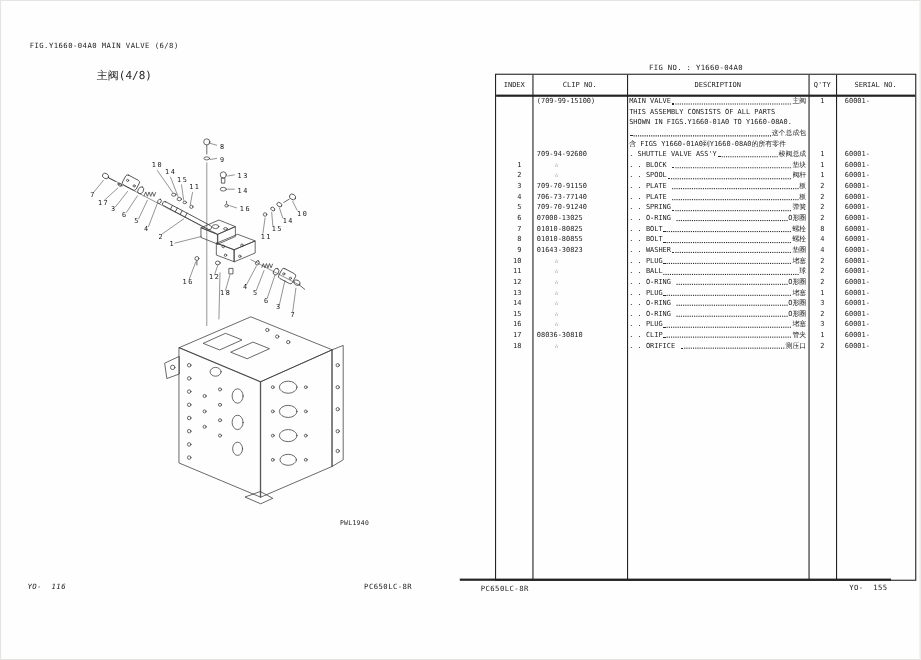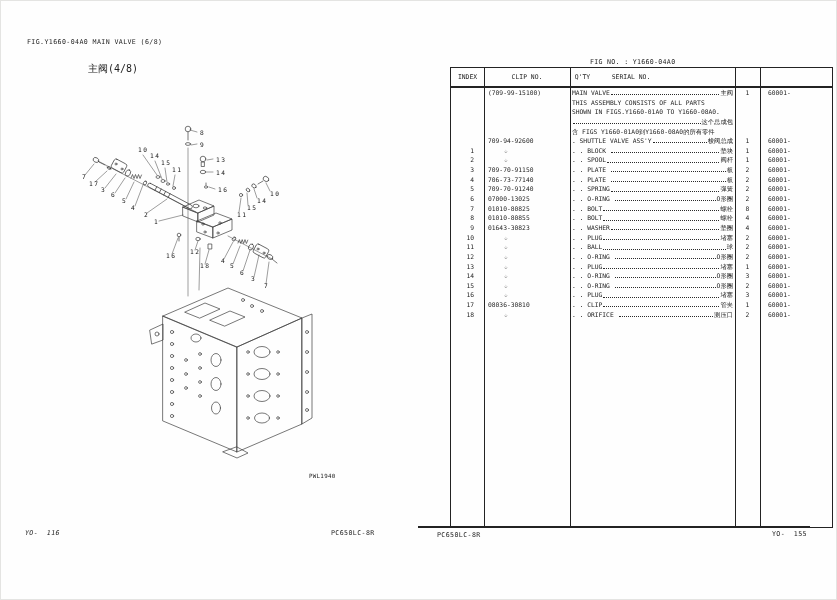--- a/index.html
+++ b/index.html
@@ -251,20 +251,21 @@
 </svg>
 
 <div class="abs dwg-code">PWL1940</div>
 
 <div class="abs fig-no">FIG NO. : Y1660-04A0</div>
 
 <div class="abs ptable">
   <div class="thead">
     <div class="hc" style="width:33px">INDEX</div>
     <div class="hc" style="width:86px">CLIP NO.</div>
+    <div class="hc" style="width:165px">DESCRIPTION</div>
     <div class="hc" style="width:25px">Q'TY</div>
     <div class="hc" style="width:72px">SERIAL NO.</div>
   </div>
   <div class="vline" style="left:33px"></div>
   <div class="vline" style="left:119px"></div>
   <div class="vline" style="left:284px"></div>
   <div class="vline" style="left:309px"></div>
   <div class="tbody">
       <div class="trow"><div class="c-idx"></div><div class="c-part">(709-99-15100)</div><div class="c-desc"><span class="den">MAIN VALVE</span><span class="dleader"></span><span class="dzh">主阀</span></div><div class="c-qty">1</div><div class="c-ser">60001-</div></div>
       <div class="trow"><div class="c-idx"></div><div class="c-part"></div><div class="c-desc"><span class="den">THIS ASSEMBLY CONSISTS OF ALL PARTS</span></div><div class="c-qty"></div><div class="c-ser"></div></div>

